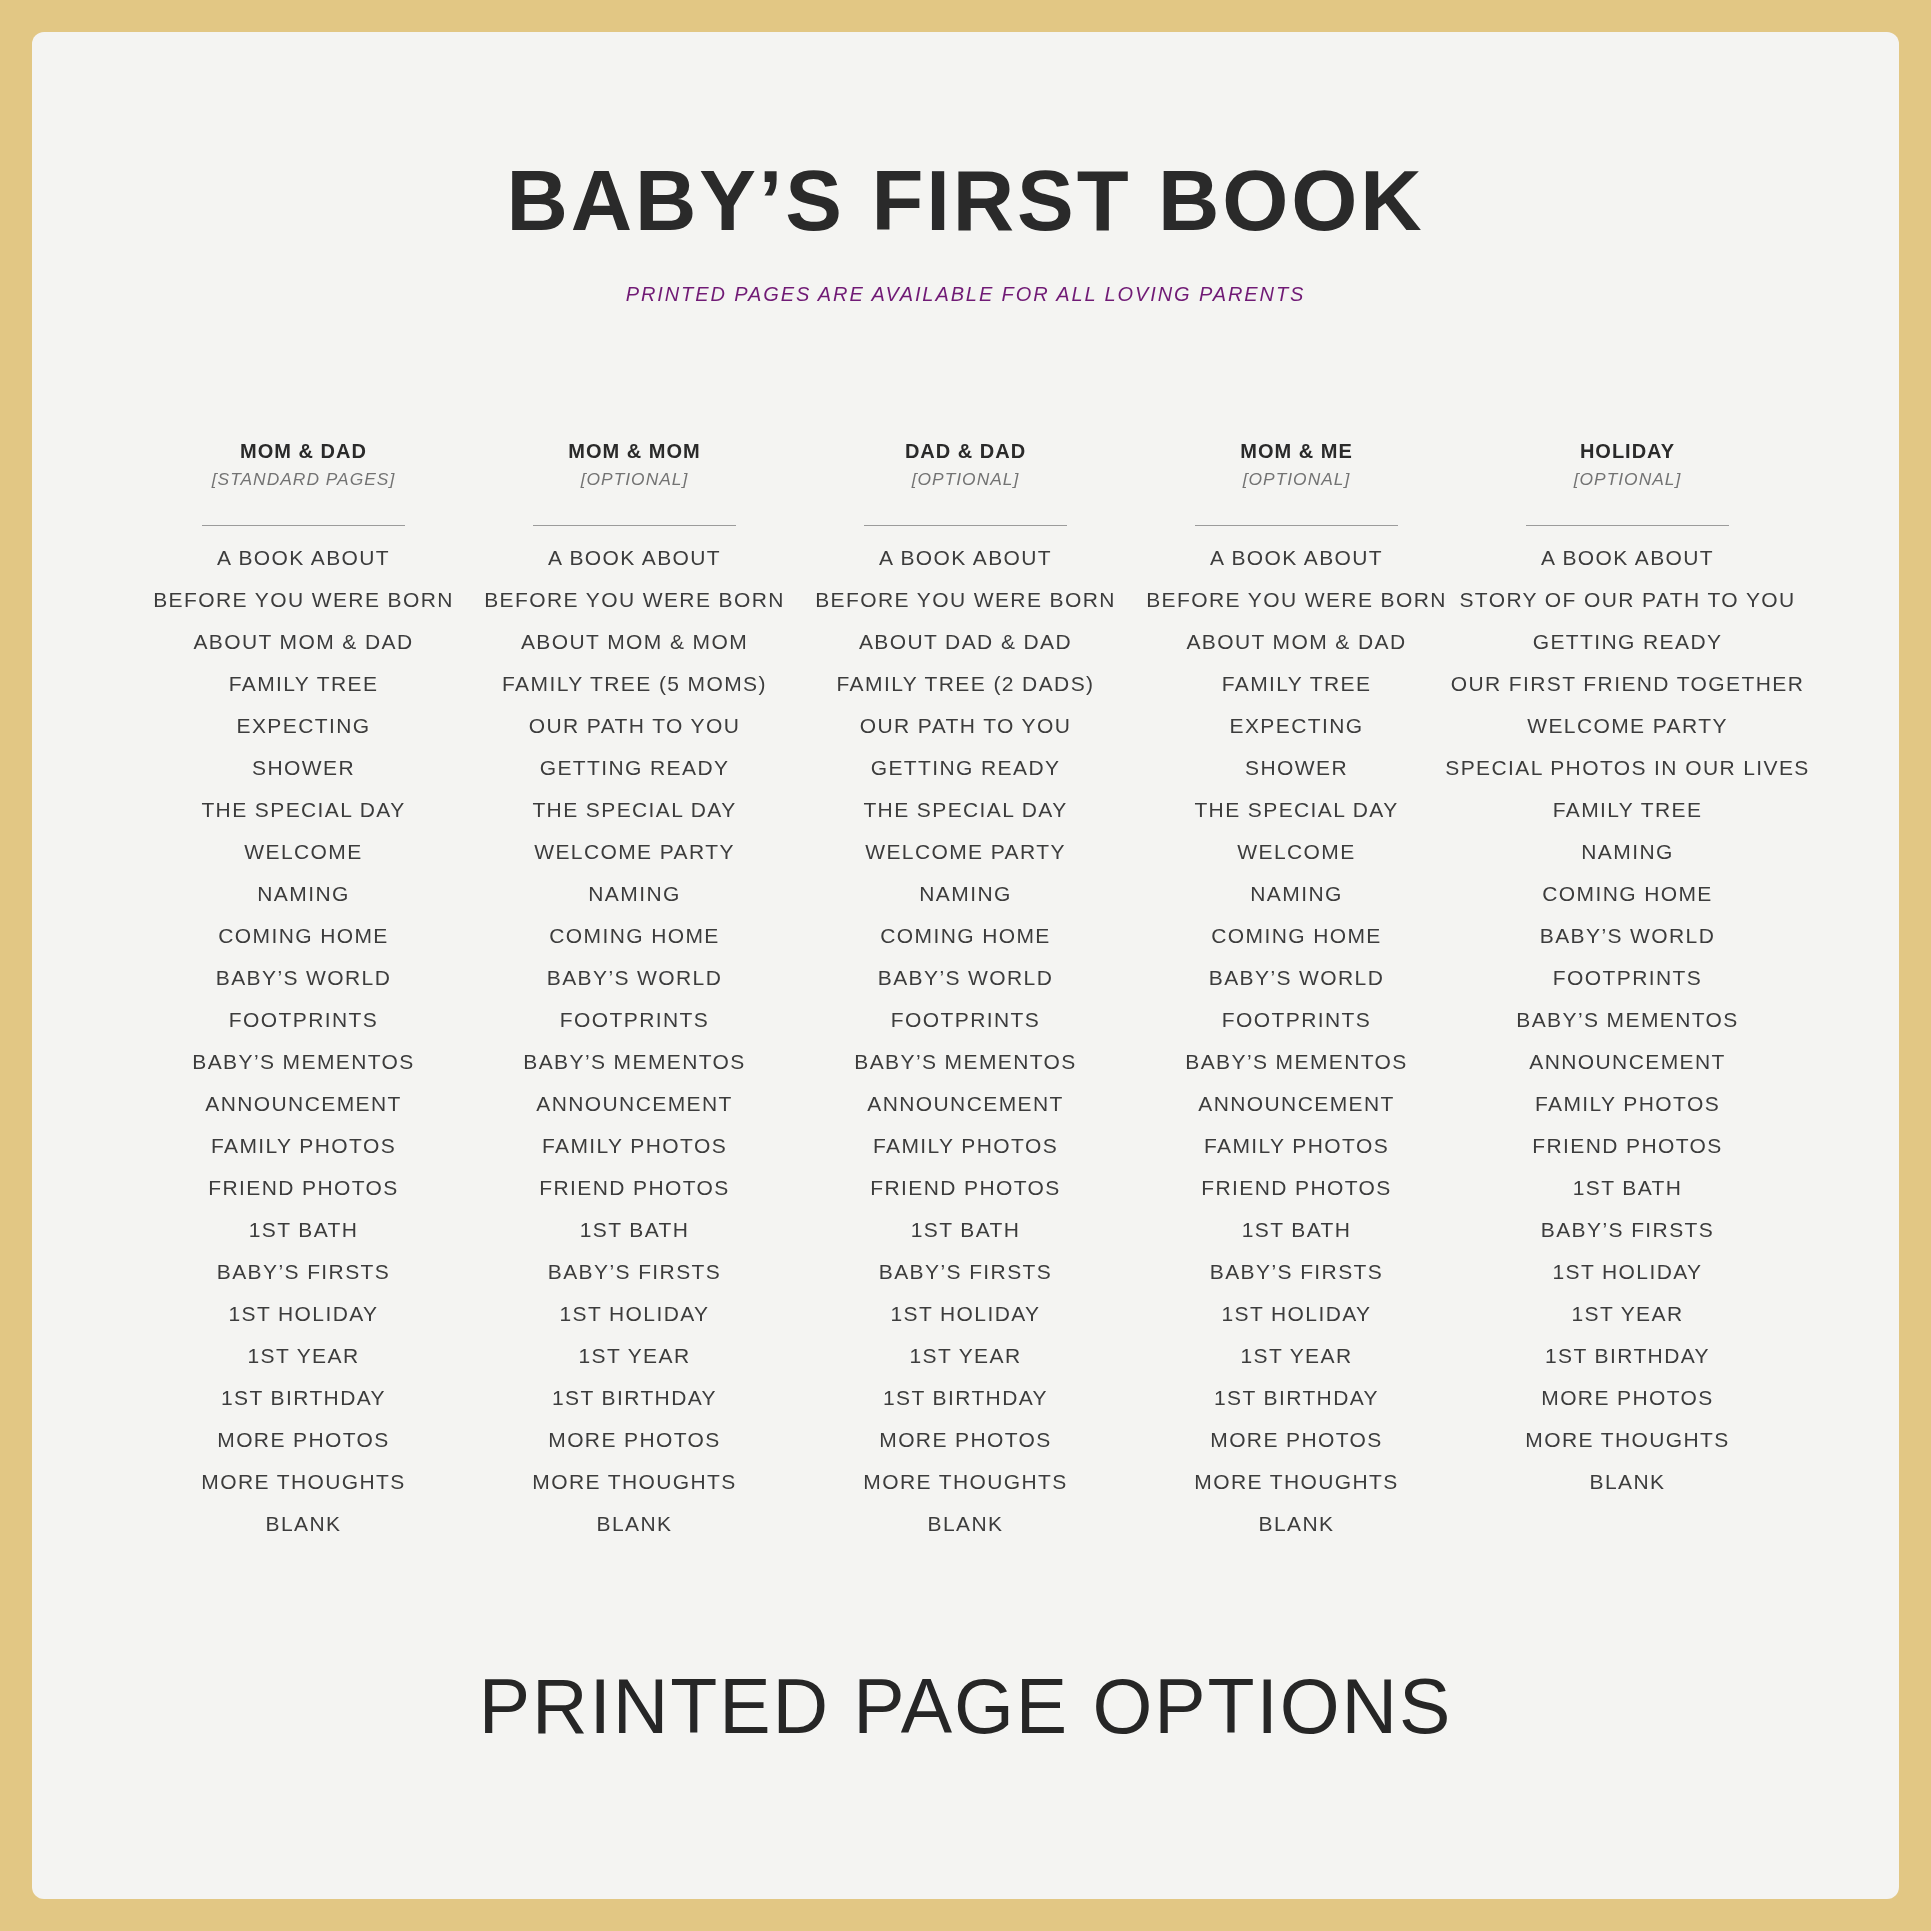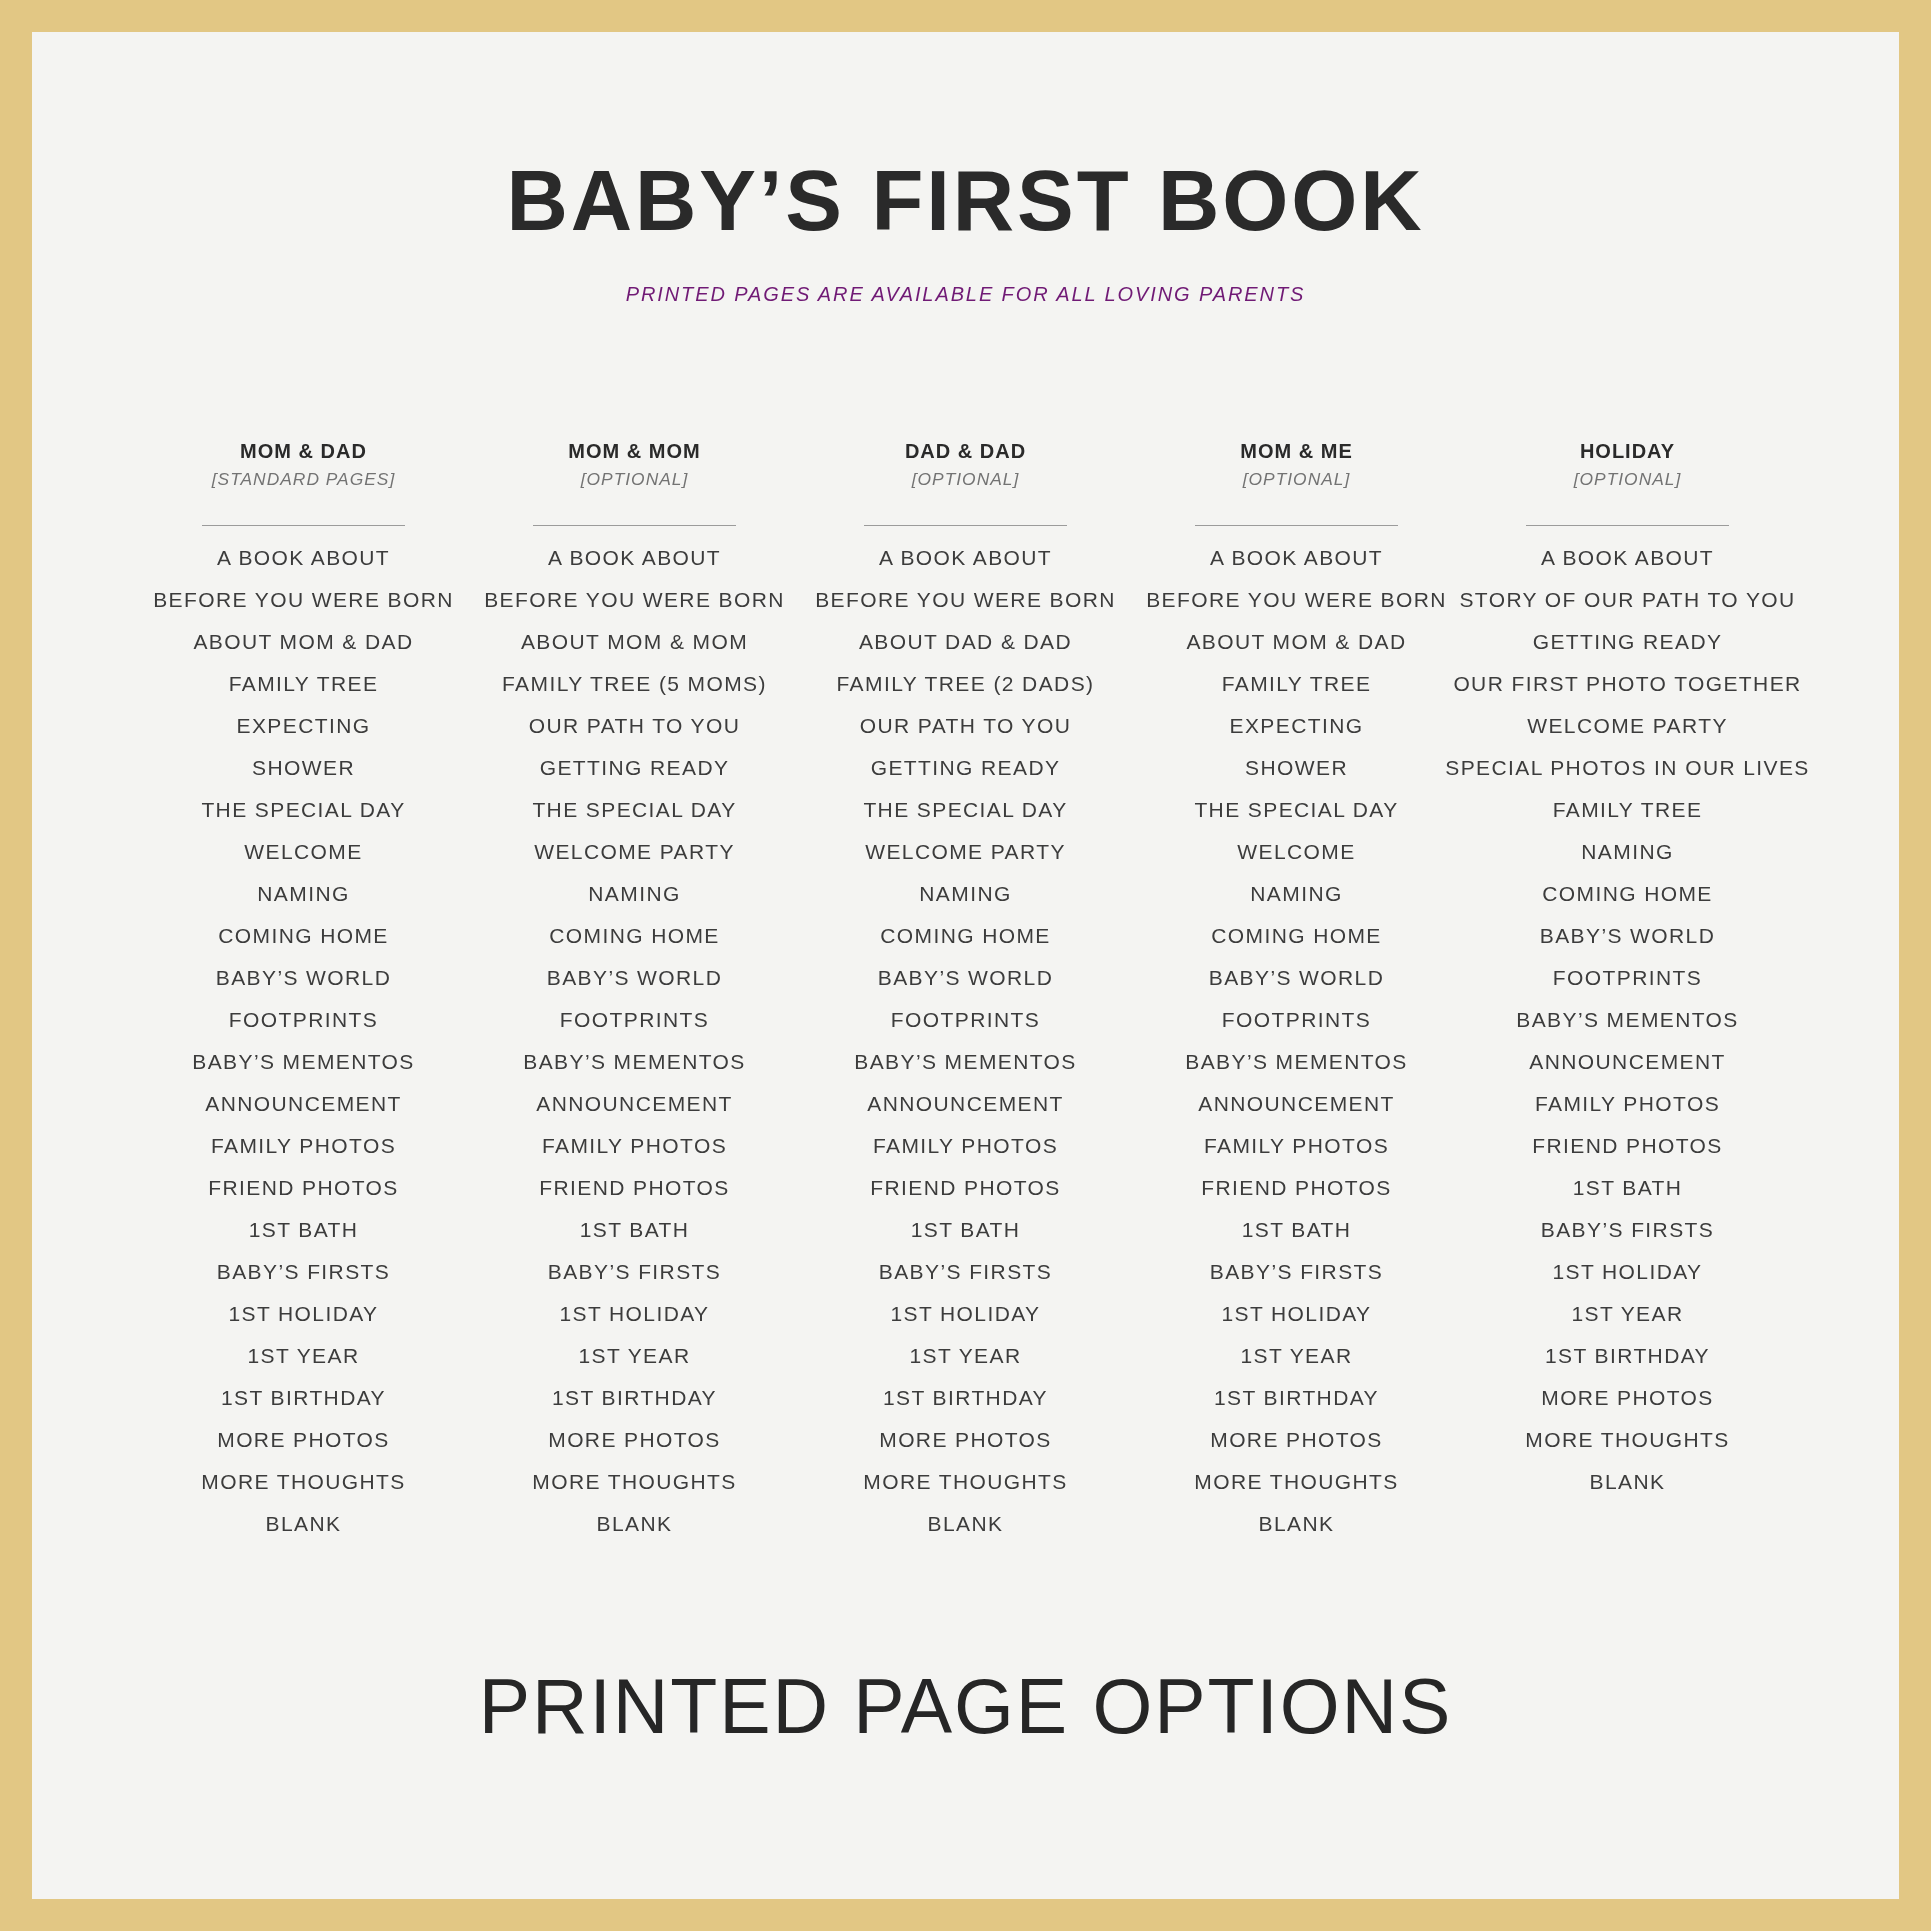--- a/index.html
+++ b/index.html
@@ -17,20 +17,21 @@
   }
   .frame{position:absolute;inset:0;}
   .canvas{
     position:absolute;
     inset:32px;
     background:var(--bg);
     text-align:center;
     box-sizing:border-box;
     padding-top:126px;
     overflow:hidden;
+    border-radius:12px;
   }
   .main-title{
     margin:0;
     font-size:85px;
     line-height:1;
     font-weight:700;
     letter-spacing:2.9px;
     color:var(--heading);
   }
   .subtitle{
@@ -230,21 +231,21 @@
   </div>
 
   <div class="column">
     <h3 class="col-title">HOLIDAY</h3>
     <div class="col-tag">[OPTIONAL]</div>
     <hr class="col-divider">
     <ul class="col-list">
             <li class="col-item">A BOOK ABOUT</li>
             <li class="col-item">STORY OF OUR PATH TO YOU</li>
             <li class="col-item">GETTING READY</li>
-            <li class="col-item">OUR FIRST PHOTO TOGETHER</li>
+            <li class="col-item">OUR FIRST FRIEND TOGETHER</li>
             <li class="col-item">WELCOME PARTY</li>
             <li class="col-item">SPECIAL PHOTOS IN OUR LIVES</li>
             <li class="col-item">FAMILY TREE</li>
             <li class="col-item">NAMING</li>
             <li class="col-item">COMING HOME</li>
             <li class="col-item">BABY’S WORLD</li>
             <li class="col-item">FOOTPRINTS</li>
             <li class="col-item">BABY’S MEMENTOS</li>
             <li class="col-item">ANNOUNCEMENT</li>
             <li class="col-item">FAMILY PHOTOS</li>

